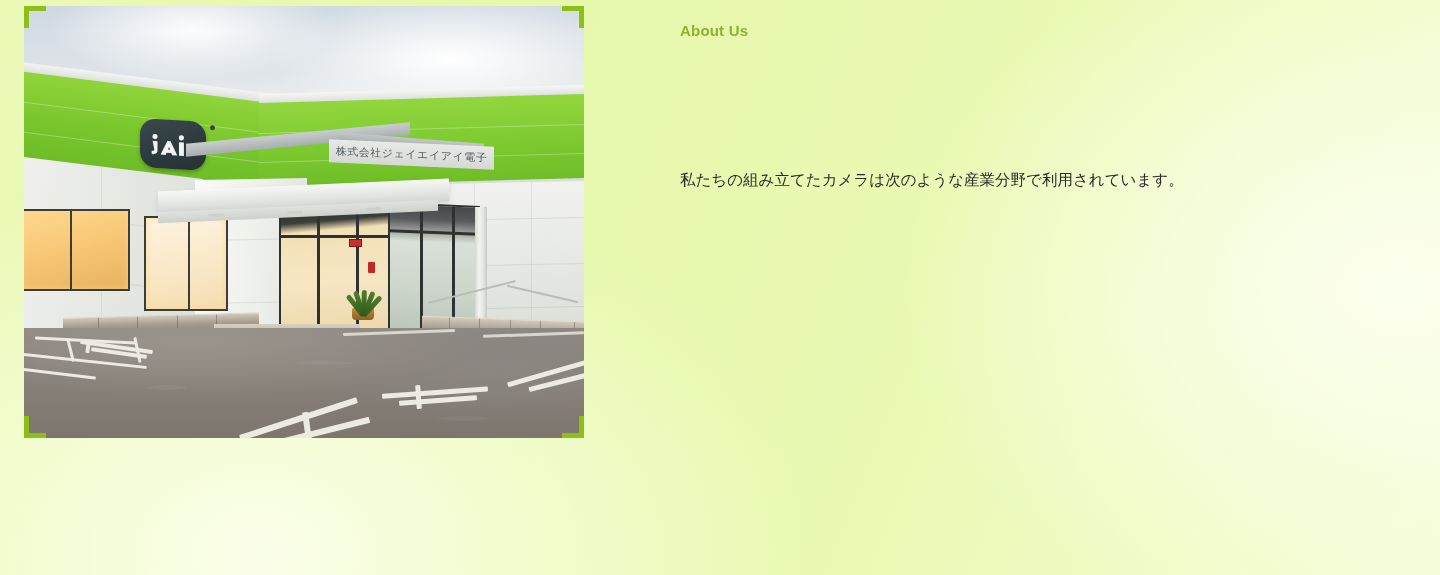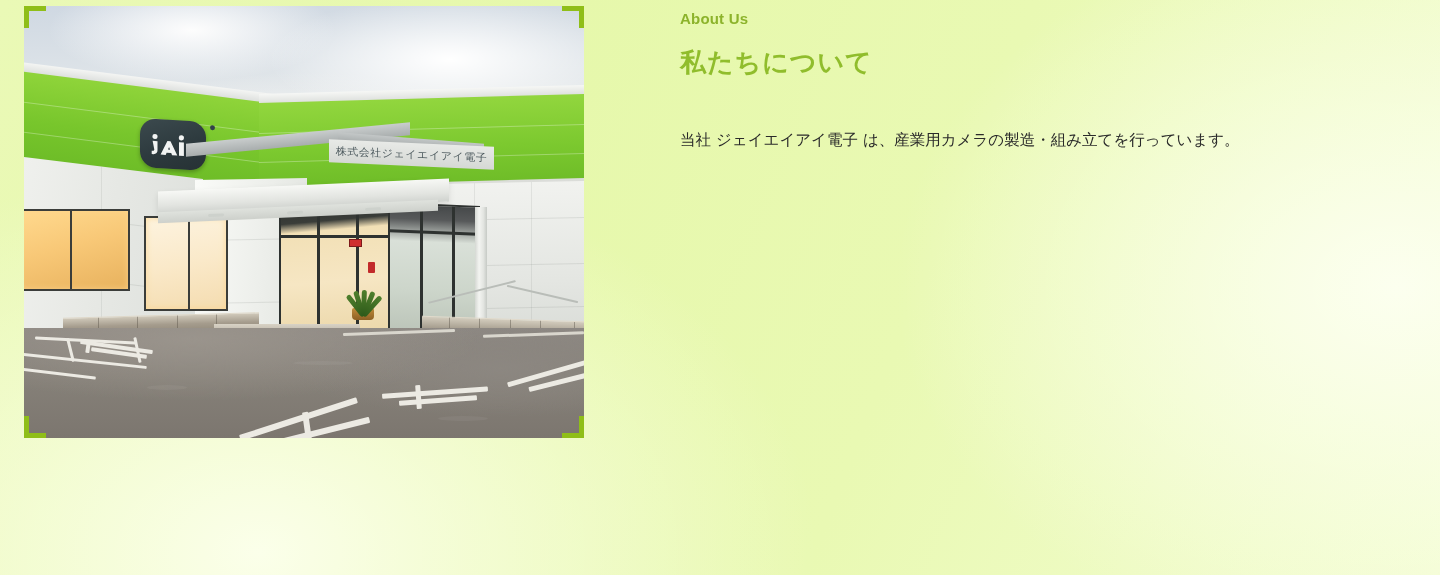--- a/index.html
+++ b/index.html
@@ -276,21 +276,21 @@
   .corner.tl{ left:0; top:0; border-left-width:5px; border-top-width:5px; }
   .corner.tr{ right:0; top:0; border-right-width:5px; border-top-width:5px; }
   .corner.bl{ left:0; bottom:0; border-left-width:5px; border-bottom-width:5px; }
   .corner.br{ right:0; bottom:0; border-right-width:5px; border-bottom-width:5px; }
 
   
   #text-column{
     position:absolute; left:680px; top:0; width:660px; height:575px;
   }
   #eyebrow{
-    position:absolute; left:0; top:10px;
+    position:absolute; left:0; top:22px;
     font-size:15px; font-weight:bold; color:#8cb32b;
     letter-spacing:.2px;
   }
   #page-title{
     position:absolute; left:0; top:45px;
     font-size:26px; font-weight:bold; color:#90bd2c;
     letter-spacing:1px;
     font-family:"DejaVu Sans", sans-serif;
   }
   #body-copy{
@@ -451,19 +451,18 @@
 
     <span class="corner tl"></span>
     <span class="corner tr"></span>
     <span class="corner bl"></span>
     <span class="corner br"></span>
   </div>
 </div>
 
 <div id="text-column">
   <div id="eyebrow">About Us</div>
-  <h1 id="page-title">私たちについて</h1>
 
   <div id="body-copy">
-    <p>当社 ジェイエイアイ電子 は、産業用カメラの製造・組み立てを行っています。</p>
     <div class="spacer"></div>
+    <p>私たちの組み立てたカメラは次のような産業分野で利用されています。</p>
   </div>
 </div>
 
 </body></html>

